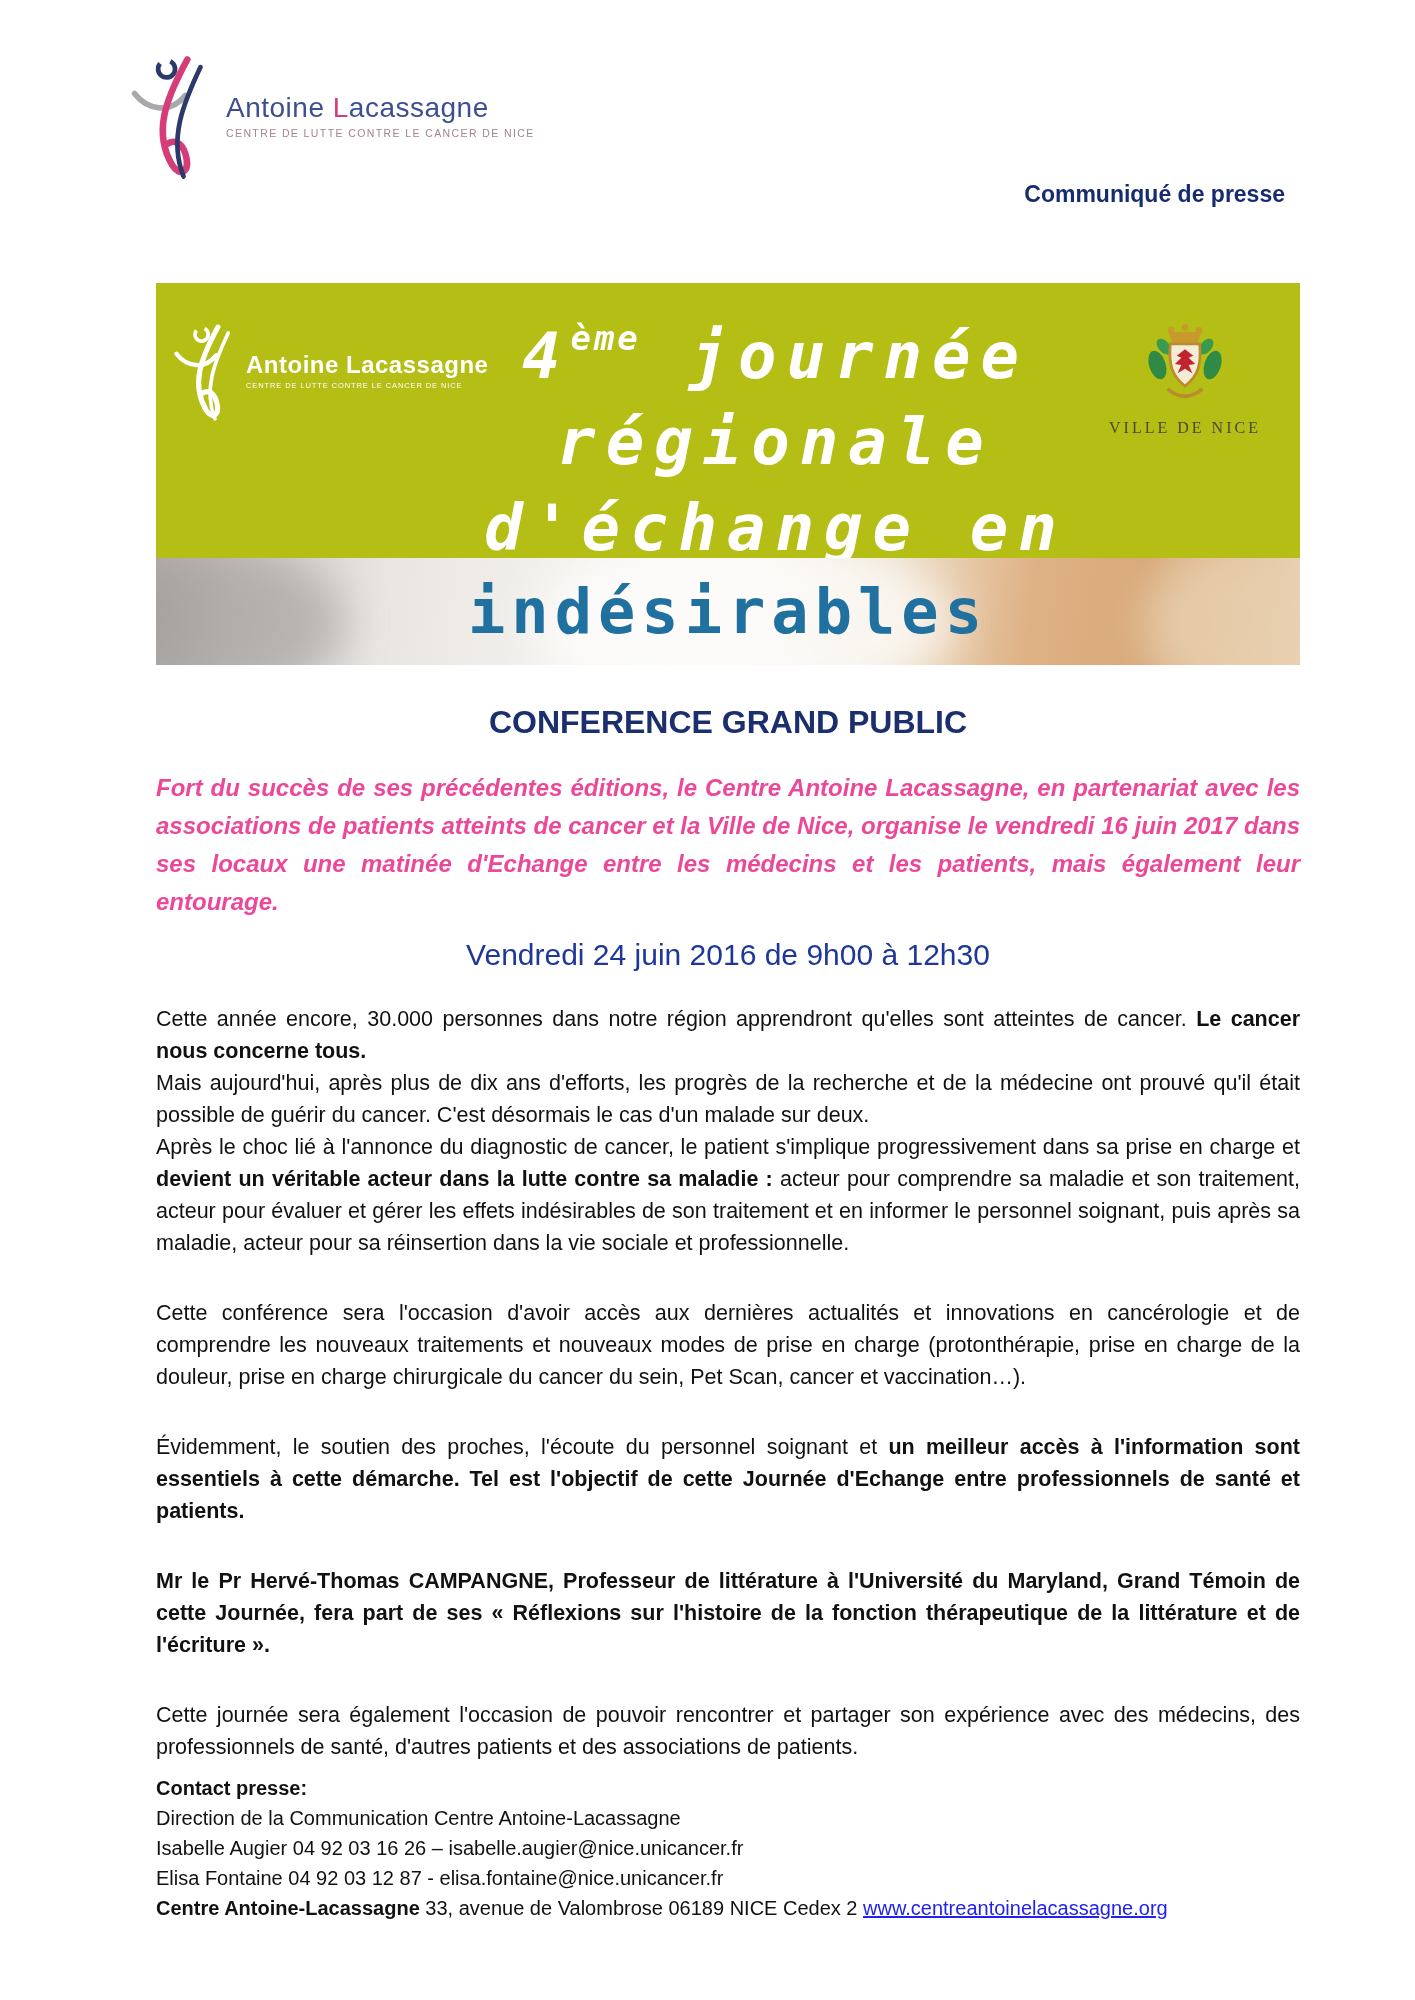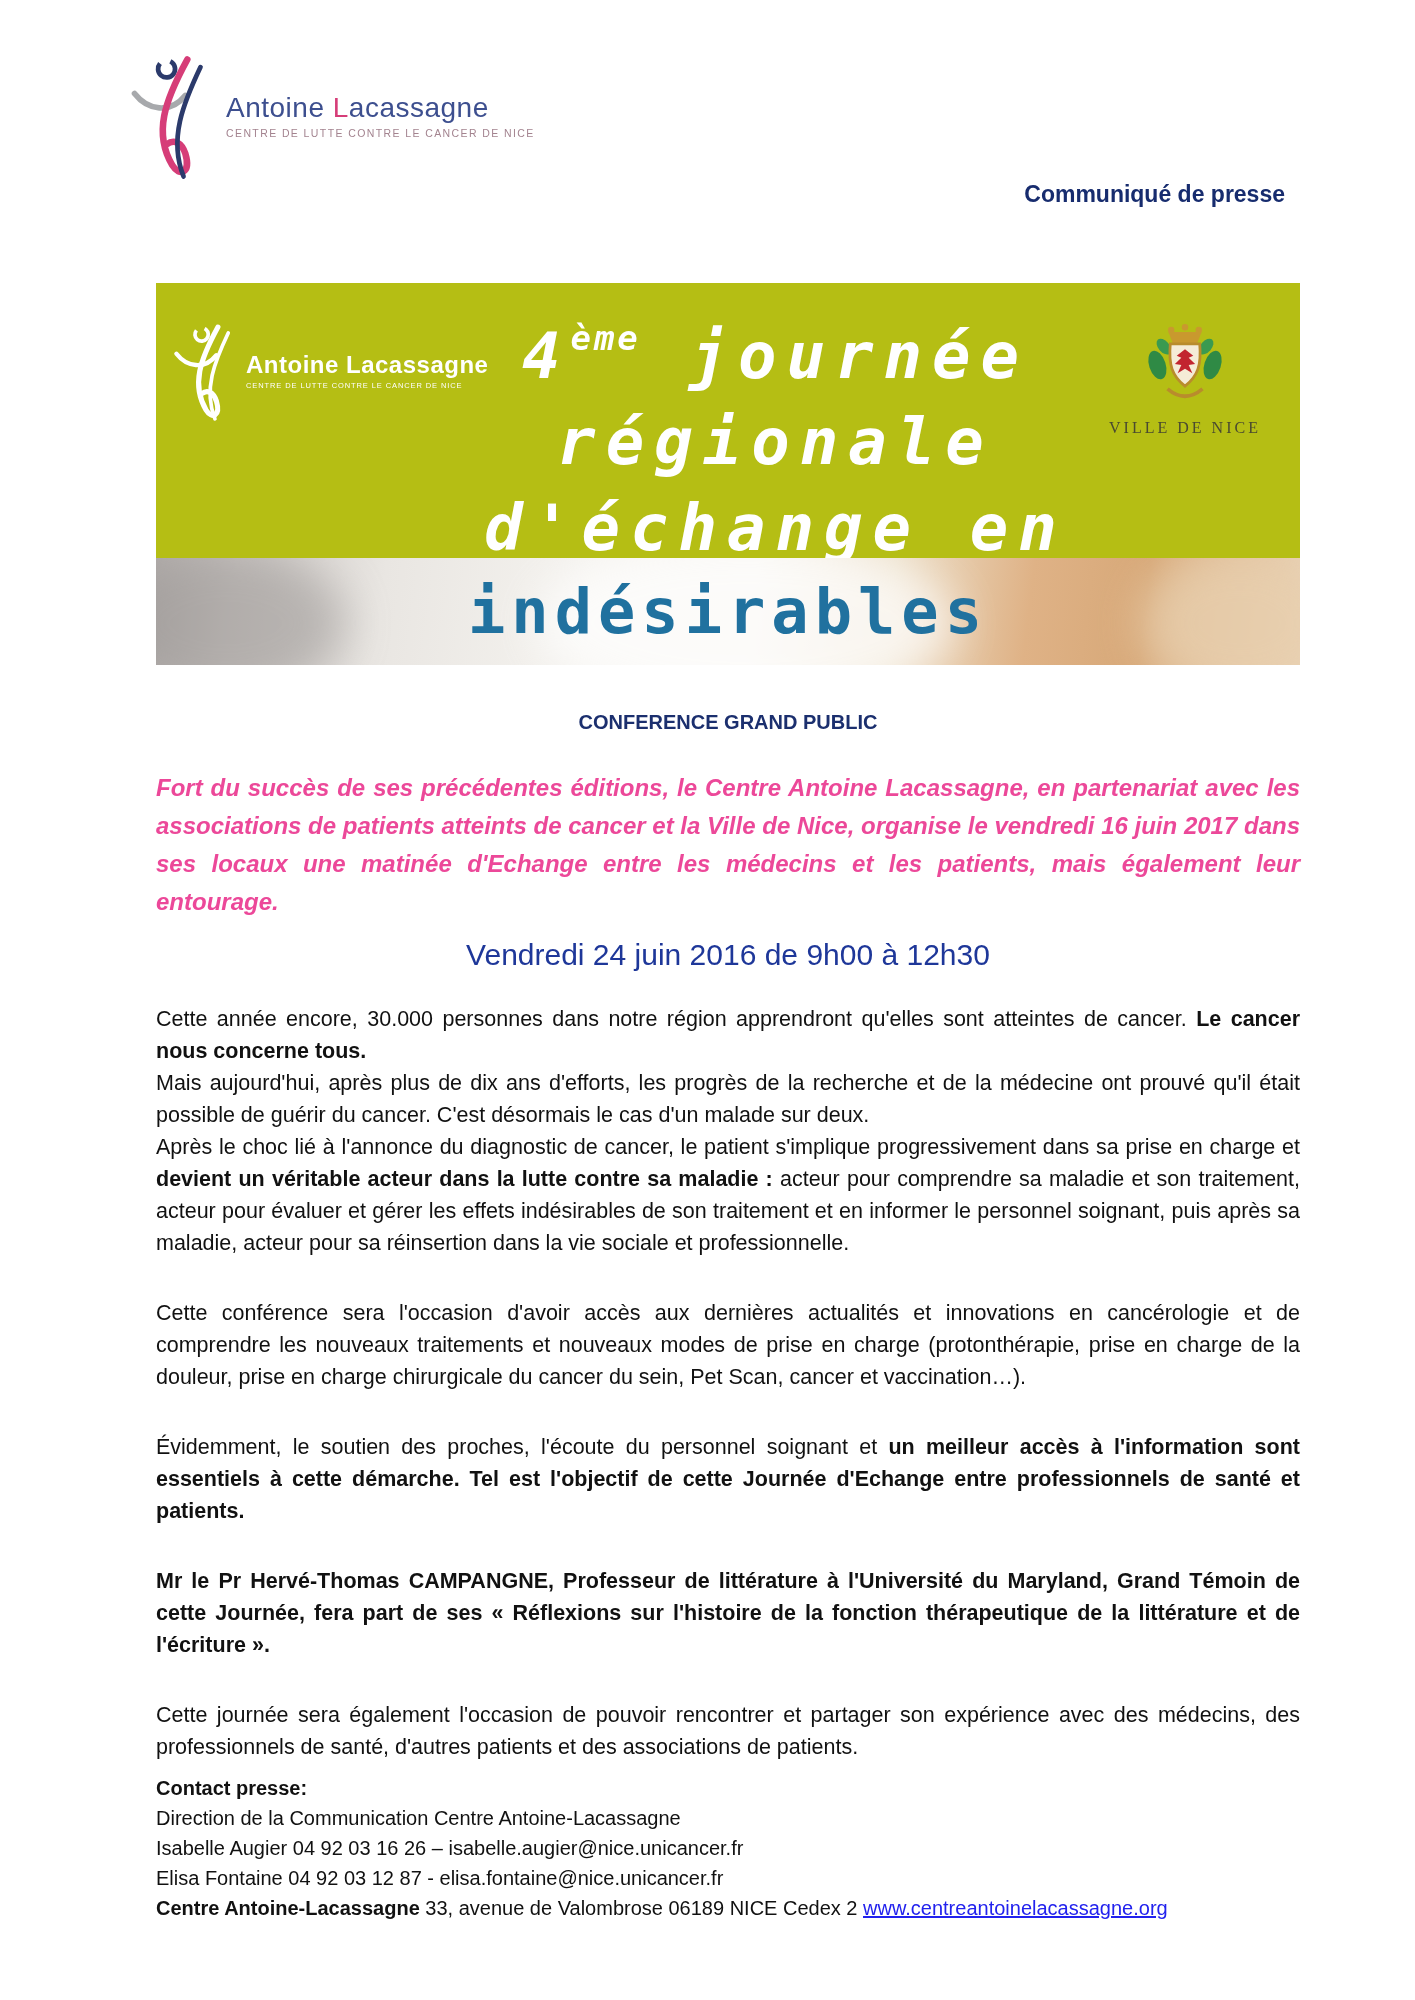--- a/index.html
+++ b/index.html
@@ -46,21 +46,21 @@
   .blob.b2 { left:380px; top:-20px; width:420px; height:170px; background:#ffffff; opacity:.7; }
   .blob.b3 { right:-40px; top:-10px; width:200px; height:150px; background:#e8cfae; opacity:.8; }
   .cancero {
     position:absolute; inset:0; display:flex; align-items:center; justify-content:center;
     font-family:"DejaVu Sans Mono", monospace; font-weight:bold; font-size:62px;
     letter-spacing:6px; color:#20719f;
   }
 
   
   .main { position:absolute; left:133px; top:705px; width:1144px; }
-  .conf-heading { text-align:center; font-size:20px; line-height:34px; font-weight:bold; color:#1b2f6e; margin-bottom:30px; }
+  .conf-heading { text-align:center; font-size:32px; line-height:34px; font-weight:bold; color:#1b2f6e; margin-bottom:30px; }
   .intro { font-size:24px; line-height:38px; font-weight:bold; font-style:italic; text-align:justify; color:#ec4899; margin-bottom:16px; }
   .date-heading { text-align:center; font-size:30px; line-height:36px; font-weight:normal; color:#1e3799; margin-bottom:30px; }
   .body-block p { font-size:21.5px; line-height:32px; text-align:justify; color:#111; }
   .body-block p.sp { margin-top:38px; }
   .body-block strong { font-weight:bold; }
 
   
   .footer { margin-top:10px; font-size:20px; line-height:30px; color:#111; }
   .footer .bold { font-weight:bold; }
   .footer a { color:#2222ee; text-decoration:underline; }

